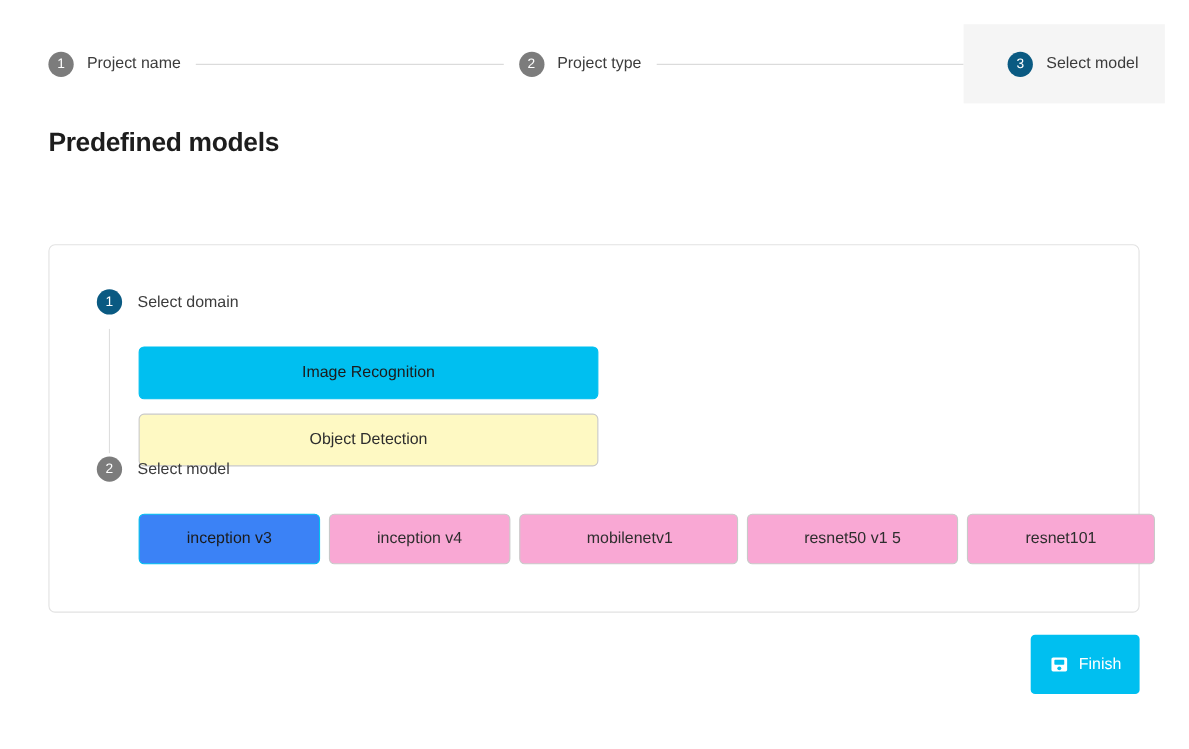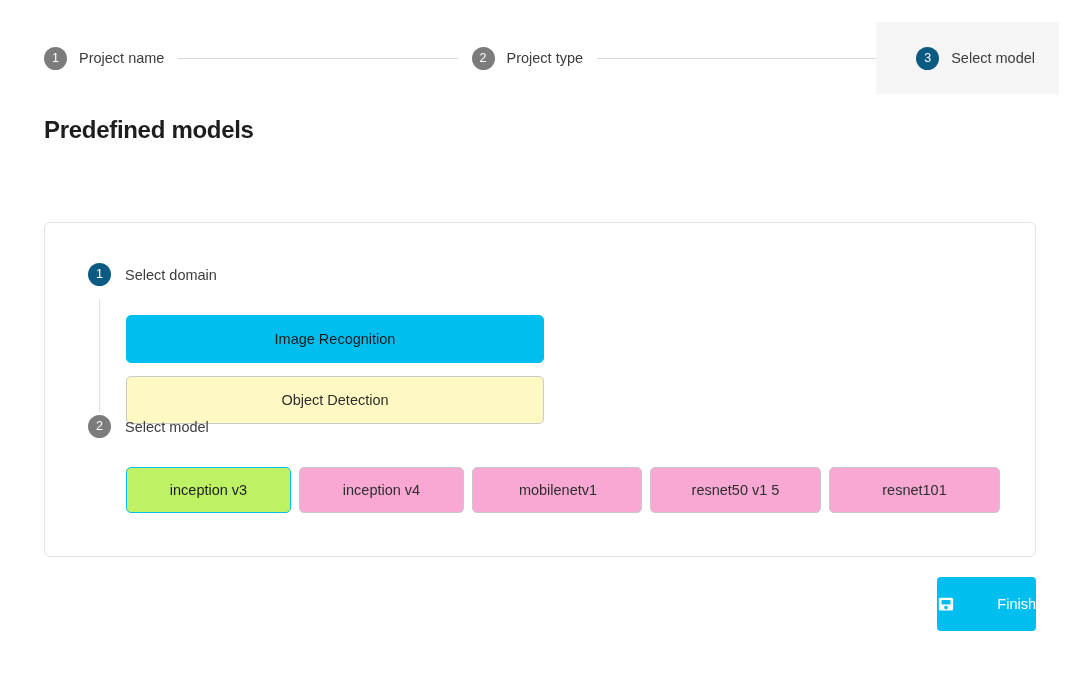--- a/index.html
+++ b/index.html
@@ -198,43 +198,43 @@
     color: #2e2e2e;
     cursor: pointer;
     display: flex;
     align-items: center;
     justify-content: center;
     padding: 0 10px;
   }
 
   .model-btn:nth-child(1) { width: 165px; }
   .model-btn:nth-child(2) { width: 165px; }
-  .model-btn:nth-child(3) { width: 170px; padding-left: 12px; }
-  .model-btn:nth-child(4) { width: 171px; }
+  .model-btn:nth-child(3) { width: 199px; padding-left: 12px; }
+  .model-btn:nth-child(4) { width: 192px; }
   .model-btn:nth-child(5) { width: 171px; }
 
   .model-btn.selected {
-    background: #bef264;
+    background: #3b82f6;
     border-color: #00bff0;
     color: #1b1b1b;
   }
 
   
   .finish-btn {
     position: absolute;
     left: 937px;
     top: 577px;
     width: 99px;
     height: 54px;
     background: #00bff0;
     border: none;
     border-radius: 4px;
     display: flex;
     align-items: center;
-    justify-content: space-between;
+    justify-content: center;
     gap: 9px;
     cursor: pointer;
     font-family: "Liberation Sans", sans-serif;
   }
 
   .finish-label {
     color: #ffffff;
     font-size: 14.5px;
   }
 

